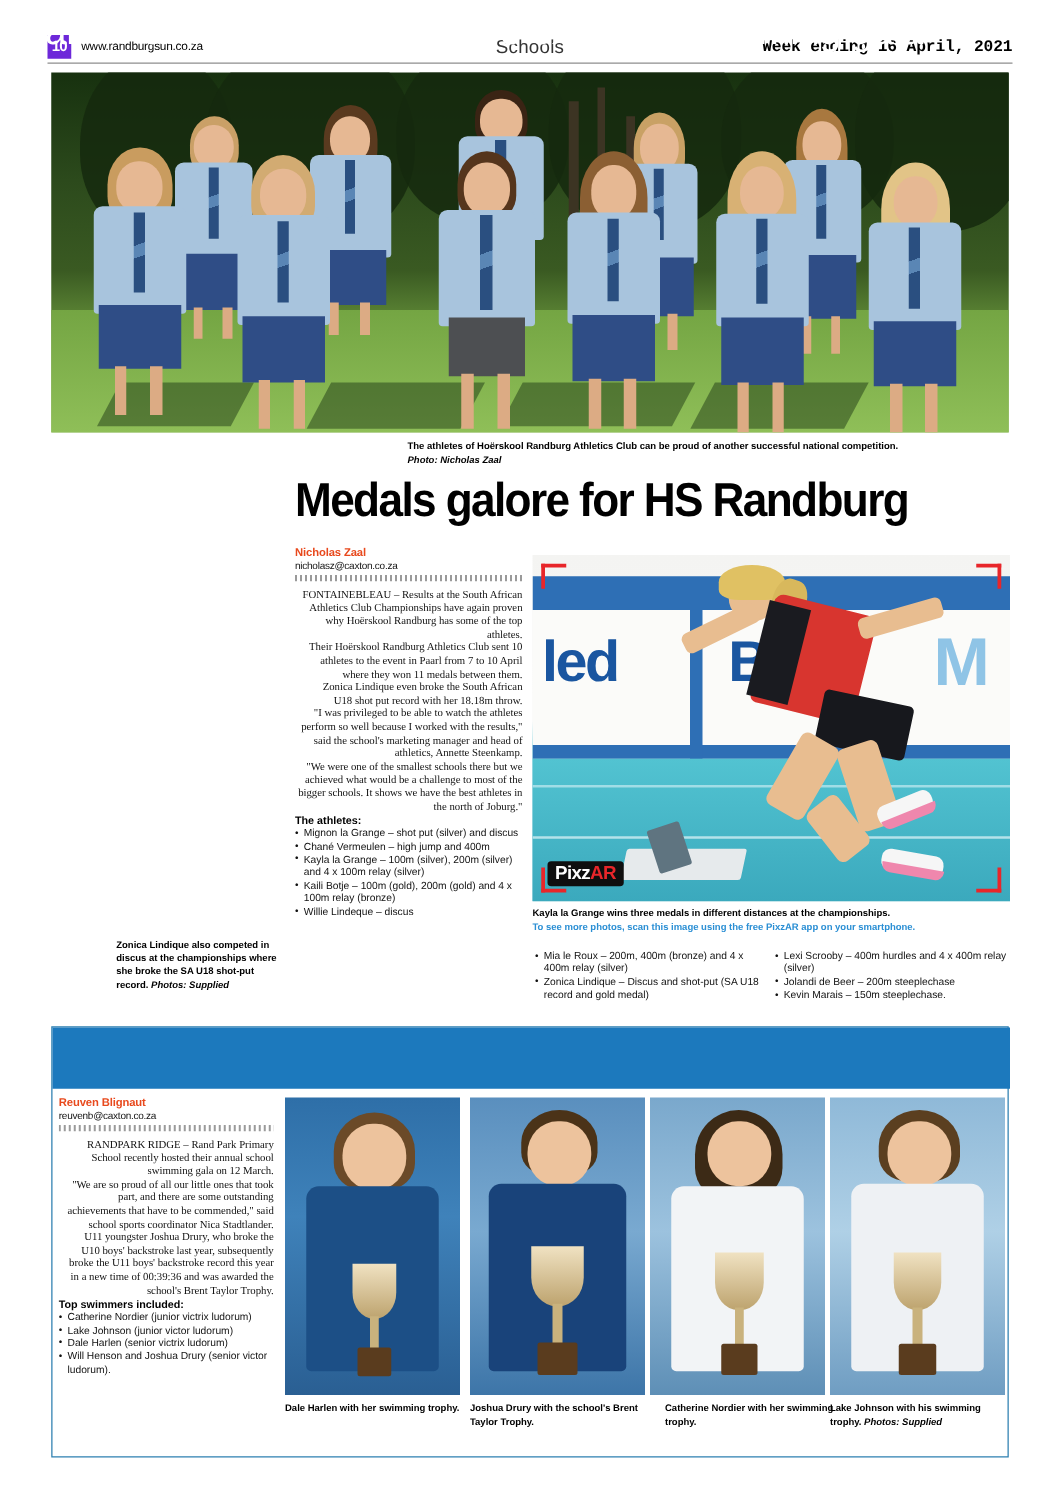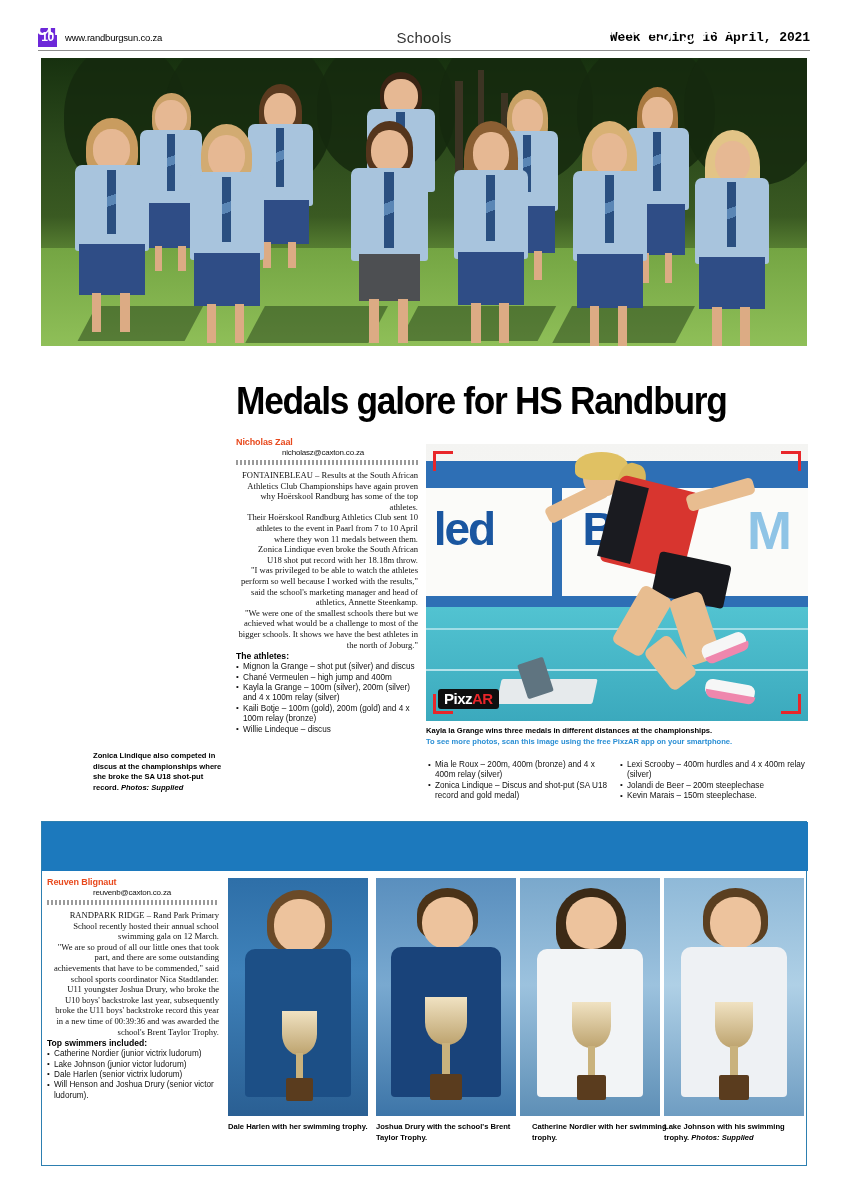--- a/index.html
+++ b/index.html
@@ -125,21 +125,21 @@
     white-space: nowrap;
   }
 
   
   .byline-name {
     font-family:"Liberation Sans", sans-serif; font-weight:bold;
     font-size:9px; color:#e8491d; letter-spacing:-0.1px;
   }
   .byline-mail {
     font-family:"Liberation Sans", sans-serif; font-size:8px;
-    color:#111; letter-spacing:-0.2px; margin-top:1px;margin-left:46px;
+    color:#111; letter-spacing:-0.2px; margin-top:1px;
   }
   .dotrule {
     height:5px; margin-top:3px; margin-bottom:5px;
     background-image: repeating-linear-gradient(to right,#9a9a9a 0 2px, transparent 2px 4px);
     background-size: 4px 5px; background-repeat: repeat-x;
     background-position: 0 center;
   }
 
   
   .body-col {
@@ -312,20 +312,24 @@
       <div class="st-hair" style="left:16%;top:0;width:68%;height:34%;background:#e2c487"></div>
       <div class="st-head" style="left:28%;top:5%;width:44%;height:19%"></div>
       <div class="st-shirt" style="left:4%;top:22%;width:92%;height:40%"></div>
       <div class="st-tie" style="left:44%;top:24%;width:11%;height:30%"></div>
       <div class="st-skirt" style="left:9%;top:59%;width:82%;height:24%"></div>
       <div class="st-legs" style="left:25%;top:82%;width:12%;height:18%"></div>
       <div class="st-legs" style="left:60%;top:82%;width:12%;height:18%"></div>
     </div>
   </div>
 
+  <div class="cap" id="group-caption">
+    <span>The athletes of Hoërskool Randburg Athletics Club can be proud of another successful national competition.</span>
+    <div class="credit">Photo: Nicholas Zaal</div>
+  </div>
 
 
   <div class="cap" id="athlete-caption">
     <span>Zonica Lindique also competed in discus at the championships where she broke the SA U18 shot-put record.</span>
     <i>Photos: Supplied</i>
   </div>
 
   <div id="headline-1">Medals galore for HS Randburg</div>
 
   <div id="article1-col">

